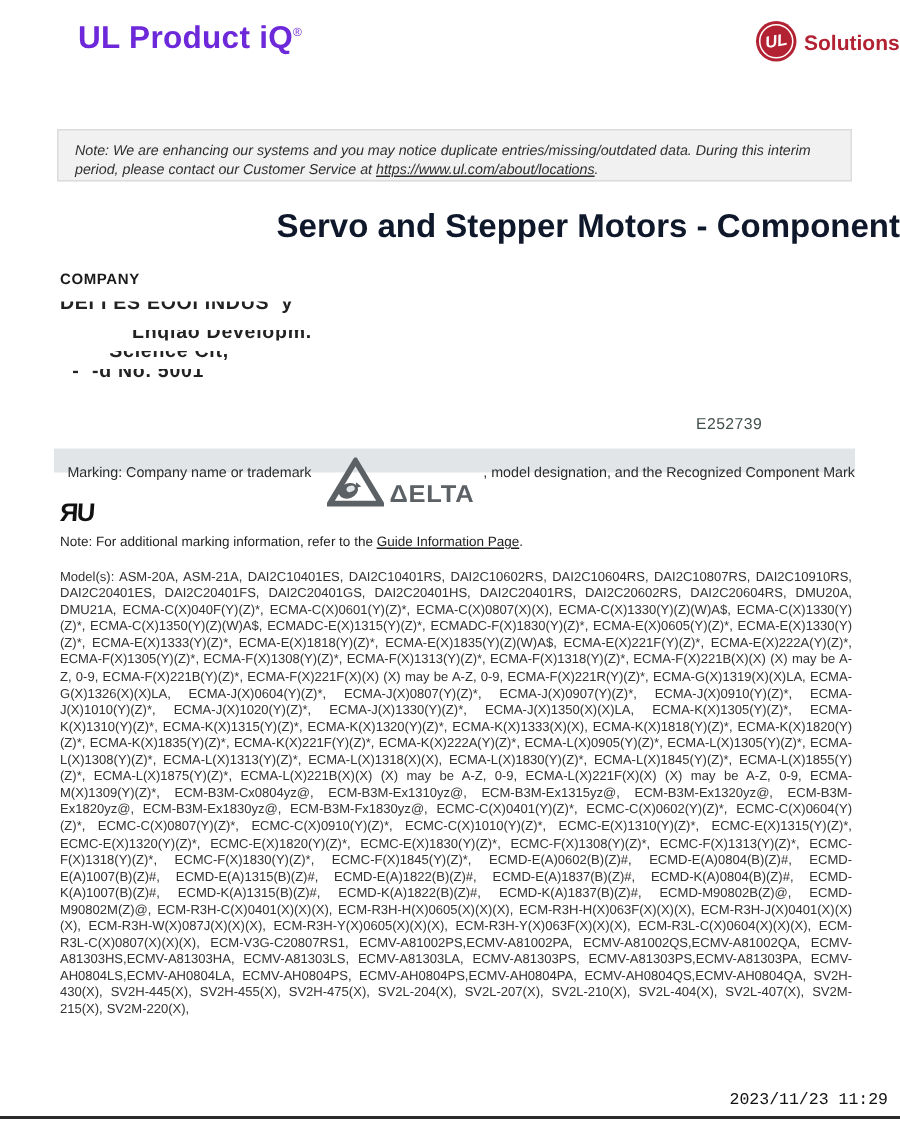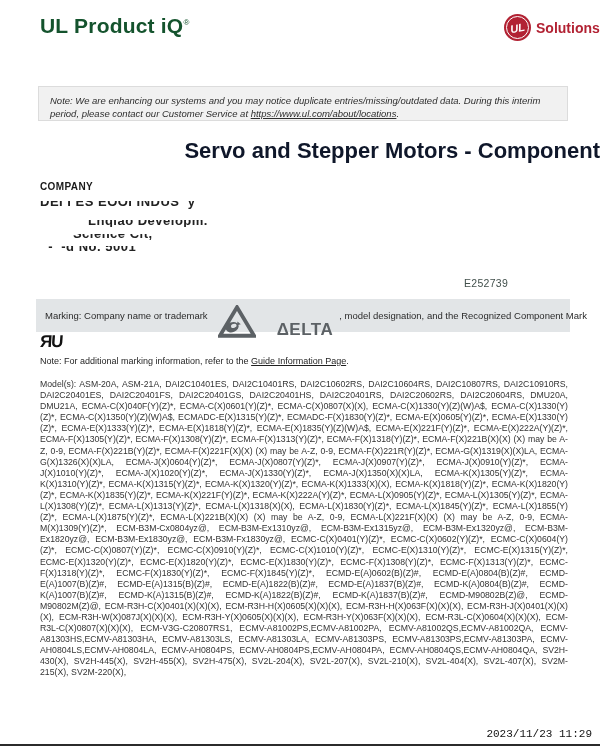--- a/index.html
+++ b/index.html
@@ -1,21 +1,21 @@
 <!DOCTYPE html>
 <html><head>
 <meta charset="utf-8">
 <style>
   * { margin:0; padding:0; box-sizing:border-box; }
   html,body { background:#ffffff; }
   body { font-family:"Liberation Sans", sans-serif; color:#1f1f1f; }
   .page { position:relative; width:600px; height:749px; background:#fff; overflow:hidden; }
 
   
-  .hdr-title { position:absolute; left:40px; top:14px; font-size:21px; font-weight:600; color:#14532d; letter-spacing:0.2px; }
+  .hdr-title { position:absolute; left:52px; top:14px; font-size:21px; font-weight:600; color:#6d28d9; letter-spacing:0.2px; }
   .hdr-title .reg { font-size:8px; vertical-align:super; font-weight:400; }
   .ul-logo { position:absolute; left:504px; top:14px; display:flex; align-items:center; gap:5px; }
   .ul-badge { position:relative; width:27px; height:27px; border-radius:50%; background:#b22233; flex:0 0 auto; }
   .ul-badge .ring { position:absolute; inset:2px; border:1.5px solid #fff; border-radius:50%; }
   .ul-badge .mono { position:absolute; inset:0; display:flex; align-items:center; justify-content:center; color:#fff; font-weight:700; font-size:11px; transform:rotate(-10deg); font-style:italic; }
   .ul-word { color:#b22233; font-size:14px; font-weight:700; }
 
   
   .banner { position:absolute; left:38px; top:86px; width:530px; height:35px; background:#f1f1f1; border:1px solid #dcdcdc; padding:7px 11px; font-style:italic; font-size:9.5px; line-height:13px; color:#2e2e2e; }
   .banner a { color:#2e2e2e; text-decoration:underline; }
@@ -30,23 +30,23 @@
   .red-line > span { display:block; font-weight:700; color:#222; white-space:pre; font-size:13px; line-height:13px; letter-spacing:0.5px; }
   .rl1 { height:8px; margin-top:4px; } .rl1 > span { transform:translateY(-6px); }
   .rl2 { height:7px; margin-top:11px;padding-left:48px; } .rl2 > span { transform:translateY(-6px); }
   .rl3 { height:6px; margin-top:7px; } .rl3 > span { transform:translateY(-7px); }
   .rl4 { height:7px; margin-top:6px; } .rl4 > span { transform:translateY(-6px); }
 
   
   .file-no { position:absolute; left:464px; top:277px; font-size:10.5px; color:#42504c; letter-spacing:0.3px; }
 
   
-  .mark-band { position:absolute; left:36px; top:299px; width:534px; height:33px; background:#e2e5e7; display:flex; align-items:flex-start; overflow:visible; }
+  .mark-band { position:absolute; left:36px; top:299px; width:534px; height:16px; background:#e2e5e7; display:flex; align-items:flex-start; overflow:visible; }
   .mark-pre { margin-left:9px; font-size:9.5px; color:#2b2b2b; line-height:33px; white-space:nowrap; }
-  .delta-logo { display:flex; align-items:flex-end; gap:21px; margin:6px 6px 0 10px; }
+  .delta-logo { display:flex; align-items:flex-end; gap:4px; margin:6px 6px 0 10px; }
   .delta-word { font-size:17px; font-weight:800; color:#5c6165; letter-spacing:0.5px; line-height:1; transform:scaleY(0.95); }
   .mark-suf { font-size:9.5px; color:#2b2b2b; line-height:33px; white-space:nowrap; }
 
   .ur-mark { position:absolute; left:40px; top:332px; font-size:17px; font-weight:800; color:#111; transform:skewX(-4deg); letter-spacing:-1px; }
   .mark-note { position:absolute; left:40px; top:356px; font-size:9px; color:#1f1f1f; }
   .mark-note a { color:#1f1f1f; text-decoration:underline; }
 
   
   .models { position:absolute; left:40px; top:379px; width:528px; font-size:8.7px; line-height:11.1px; color:#333; text-align:justify; word-spacing:0.2px; }
 

